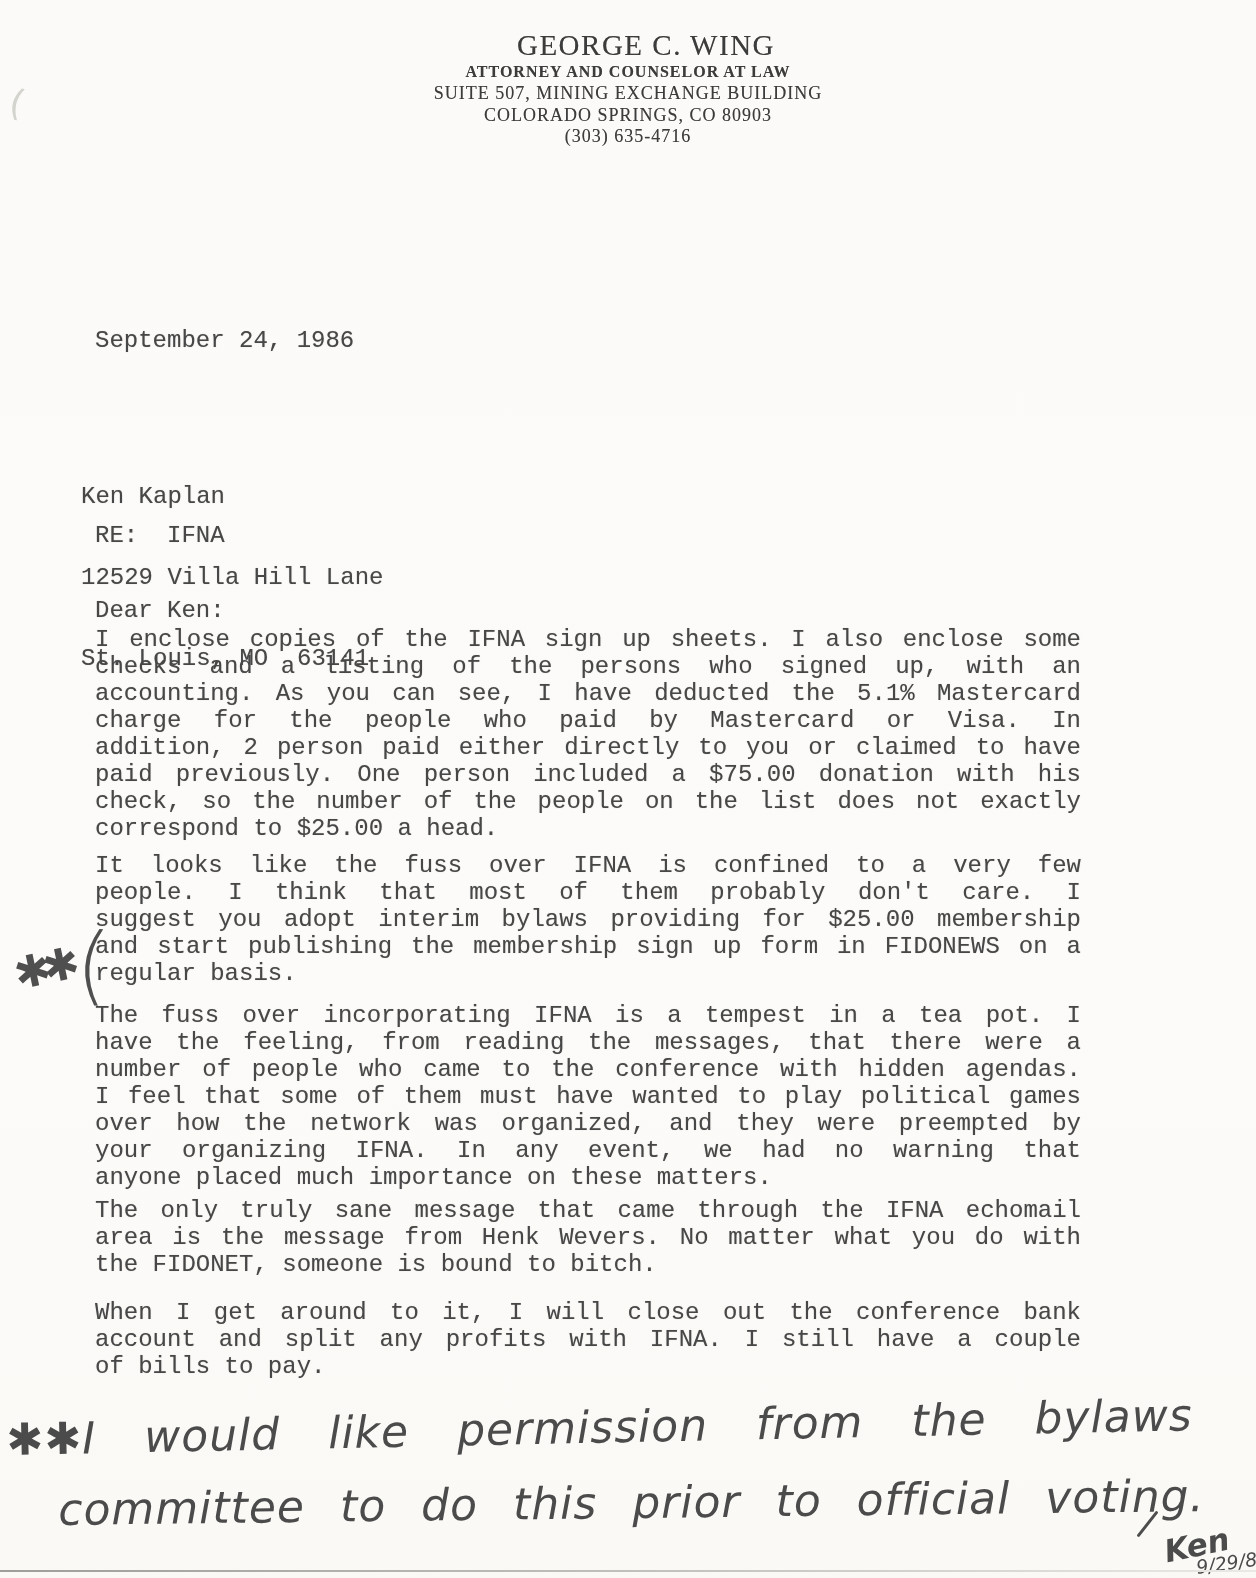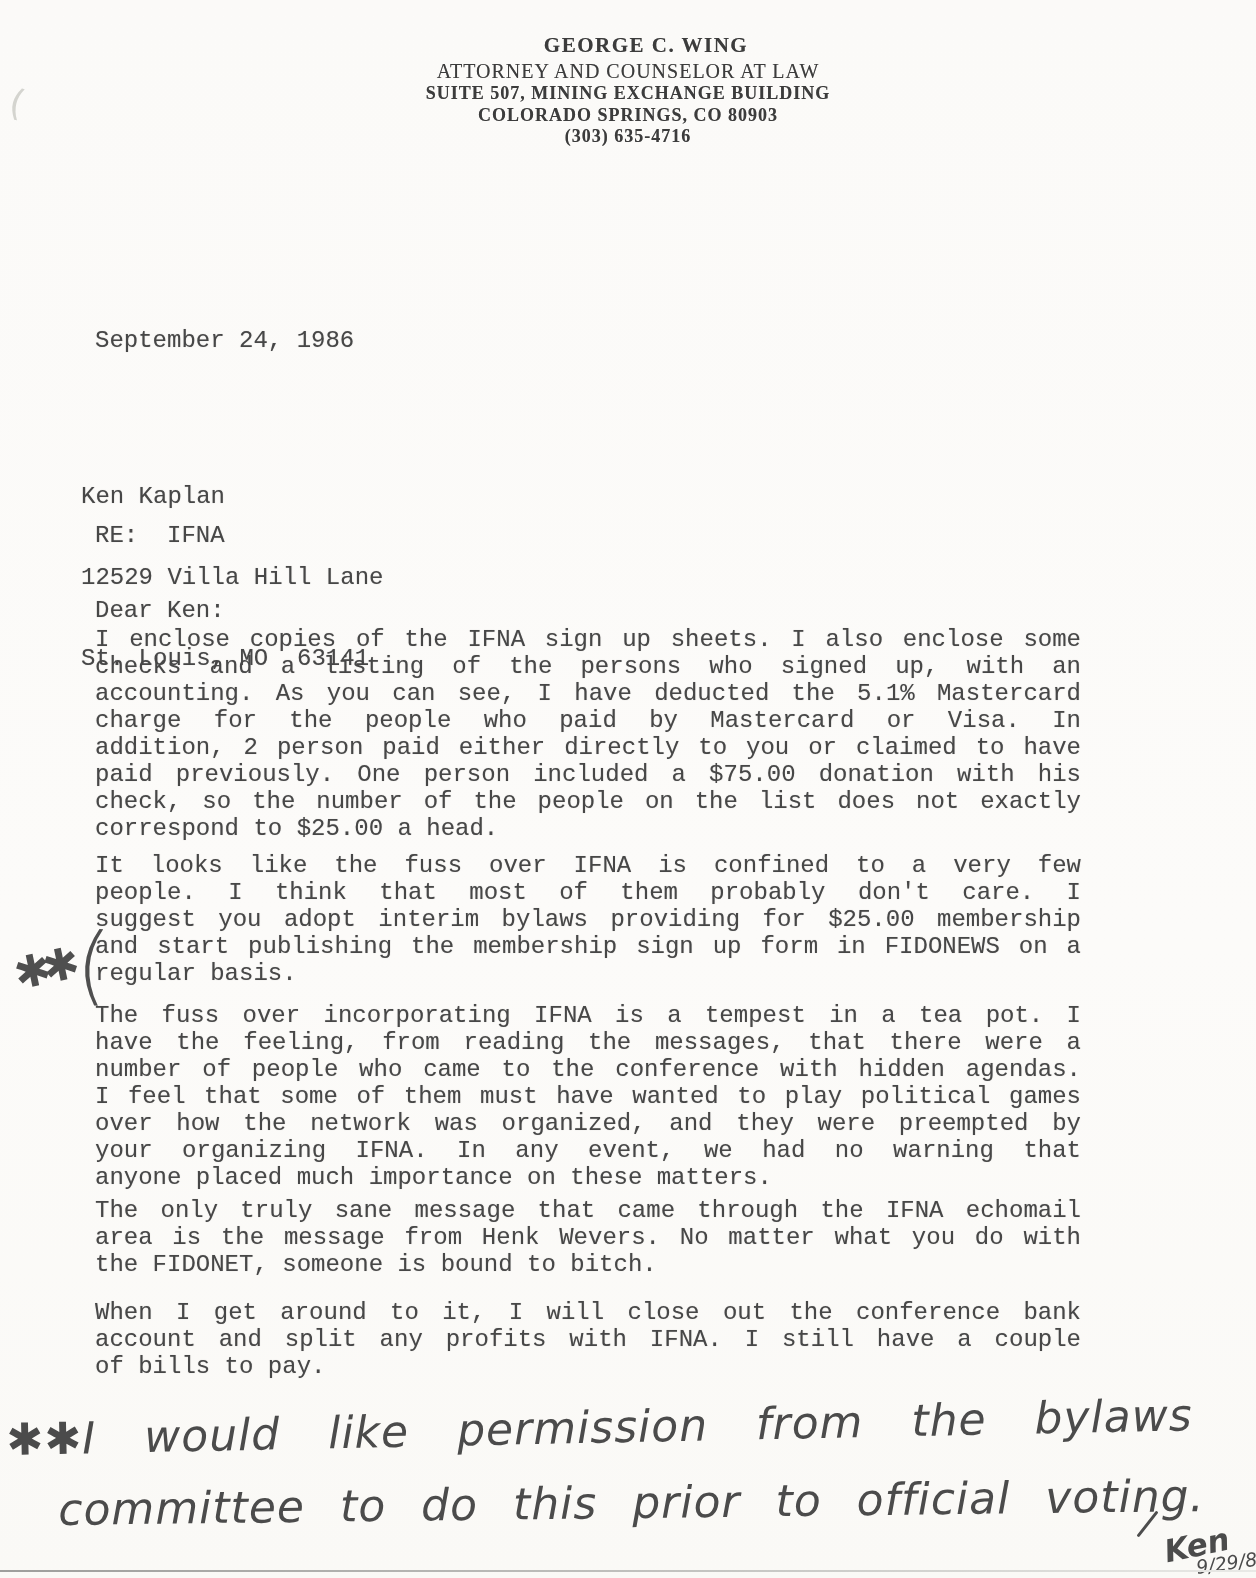--- a/index.html
+++ b/index.html
@@ -11,23 +11,23 @@
     -webkit-font-smoothing:antialiased;
   }
   
   .letterhead{
     position:absolute;top:31px;left:0;width:100%;
     text-align:center;
     font-family:"Liberation Serif",serif;
     color:#3c3c3c;
     text-shadow:0 0 .5px rgba(60,60,60,.45);
   }
-  .lh-name {font-size:21px;font-weight:bold;letter-spacing:1.5px;line-height:29px;margin-left:36px;}
-  .lh-title{font-size:20px;font-weight:normal;letter-spacing:1px;line-height:23px;}
-  .lh-line {font-size:18px;letter-spacing:1px;line-height:21.5px;font-weight:bold;}
+  .lh-name {font-size:29px;font-weight:normal;letter-spacing:1.5px;line-height:29px;margin-left:36px;}
+  .lh-title{font-size:16px;font-weight:bold;letter-spacing:1px;line-height:23px;}
+  .lh-line {font-size:18px;letter-spacing:1px;line-height:21.5px;}
   .lh-street{letter-spacing:2.5px;}
   
   .type{
     position:absolute;
     font-family:"Liberation Mono","DejaVu Sans Mono",monospace;
     font-size:24px;line-height:27px;
     color:#474747;
     white-space:pre;
     text-shadow:0 0 1px rgba(70,70,70,.30);
   }

